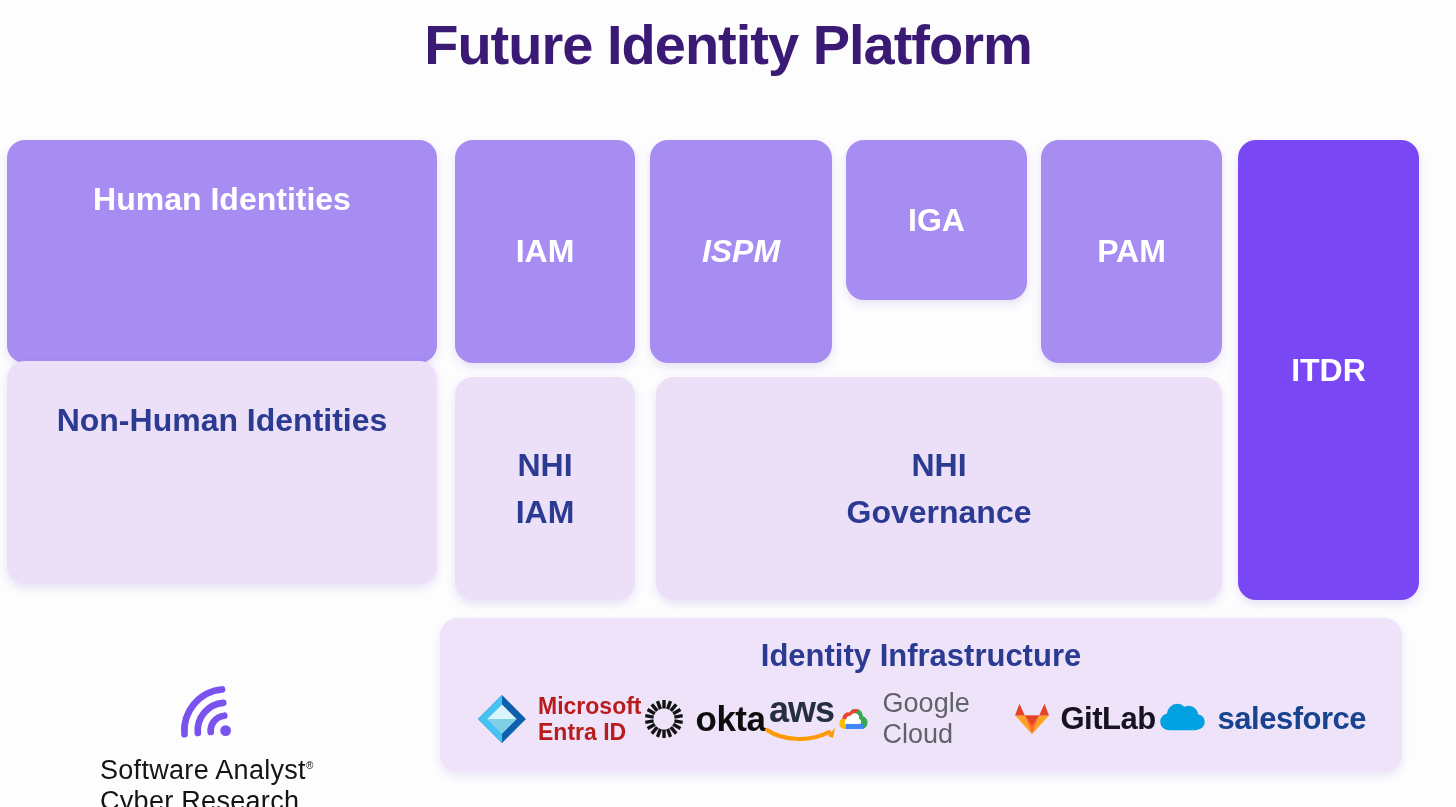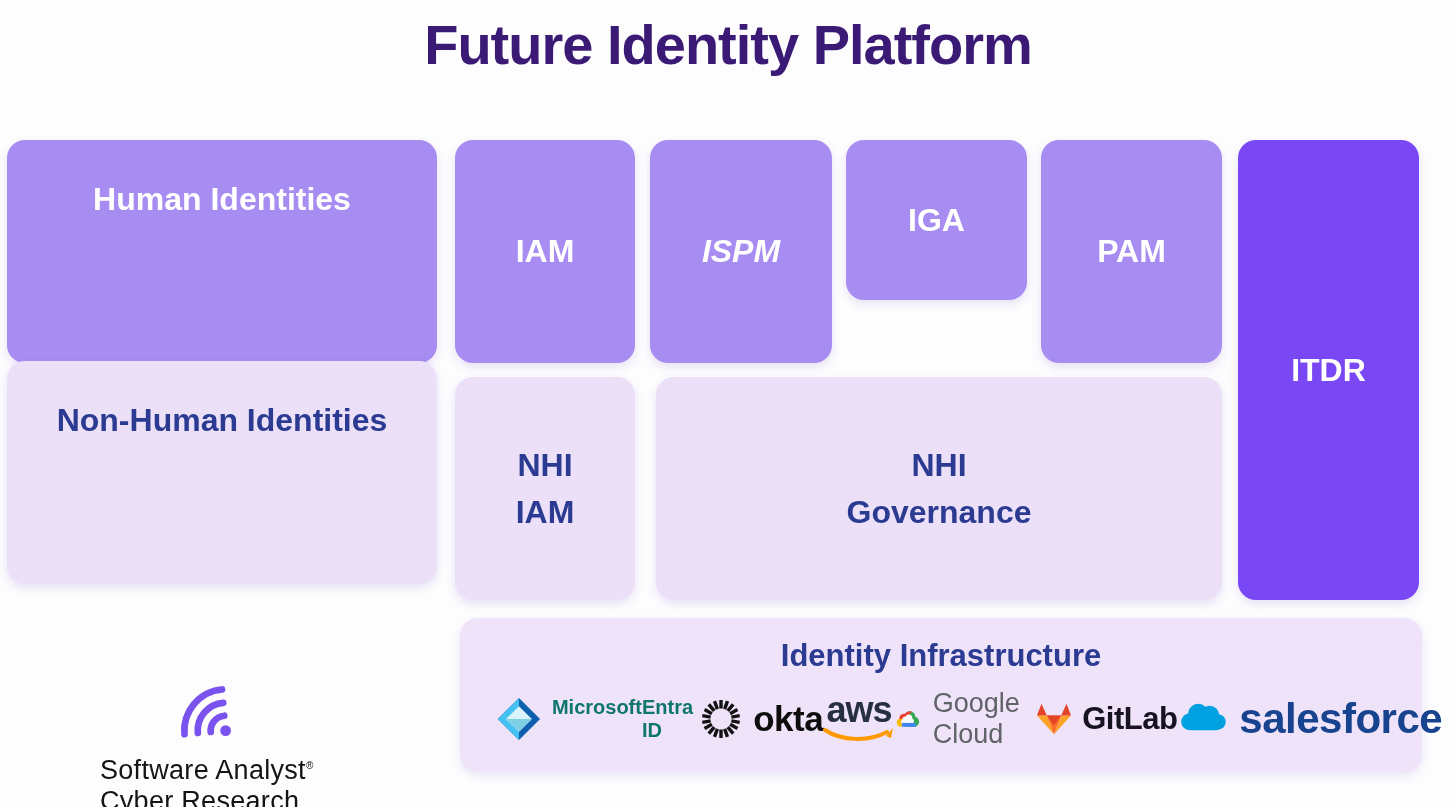--- a/index.html
+++ b/index.html
@@ -22,35 +22,35 @@
   .b-human{left:7px;top:140px;width:430px;height:223px;}
   .b-iam{left:455px;top:140px;width:180px;height:223px;}
   .b-ispm{left:650px;top:140px;width:182px;height:223px;font-style:italic;}
   .b-iga{left:846px;top:140px;width:181px;height:160px;}
   .b-pam{left:1041px;top:140px;width:181px;height:223px;}
   .b-itdr{left:1238px;top:140px;width:181px;height:460px;}
   .b-nonhuman{left:7px;top:361px;width:430px;height:223px;}
   .b-nhiiam{left:455px;top:377px;width:180px;height:223px;}
   .b-nhigov{left:656px;top:377px;width:566px;height:223px;}
 
-  .infra{position:absolute;left:460px;top:618px;width:962px;height:154px;background:#efe3fa;
+  .infra{position:absolute;left:440px;top:618px;width:962px;height:154px;background:#efe3fa;
          border-radius:18px;box-shadow:0 4px 10px rgba(110,80,190,.14);box-sizing:border-box;
          padding:20px 30px 0 30px;}
   .infra-title{text-align:center;font-size:31px;font-weight:700;color:#2b3b92;}
   .vendors{display:flex;align-items:center;justify-content:space-between;margin-top:14px;padding:0 6px;}
   .vendor{display:flex;align-items:center;gap:10px;}
 
-  .entra-text{display:flex;flex-direction:row;line-height:1.15;
-              font-size:20px;font-weight:700;color:#0f766e;}
+  .entra-text{display:flex;flex-direction:column;line-height:1.15;
+              font-size:23px;font-weight:700;color:#b91c1c;}
   .okta-text{font-size:35px;font-weight:600;color:#0d0d0d;letter-spacing:-0.5px;}
   .aws-wrap{display:flex;flex-direction:column;align-items:center;line-height:0.9;}
   .aws-text{font-size:36px;font-weight:700;color:#252f3e;letter-spacing:-1px;}
   .gcloud-text{font-size:27px;font-weight:400;color:#5f6368;}
   .gitlab-text{font-size:31px;font-weight:700;color:#171321;letter-spacing:-0.5px;}
-  .sf-text{font-size:42px;font-weight:600;color:#17438f;letter-spacing:-0.5px;}
+  .sf-text{font-size:31px;font-weight:600;color:#17438f;letter-spacing:-0.5px;}
 
   .branding{position:absolute;left:100px;top:683px;display:flex;align-items:center;gap:14px;flex-direction:column;}
   .branding-text{font-size:27px;font-weight:500;color:#141414;line-height:1.16;letter-spacing:.3px;}
   .branding-text sup{font-size:10px;vertical-align:super;}
 </style>
 </head>
 <body>
 
 <div class="stage">
 

